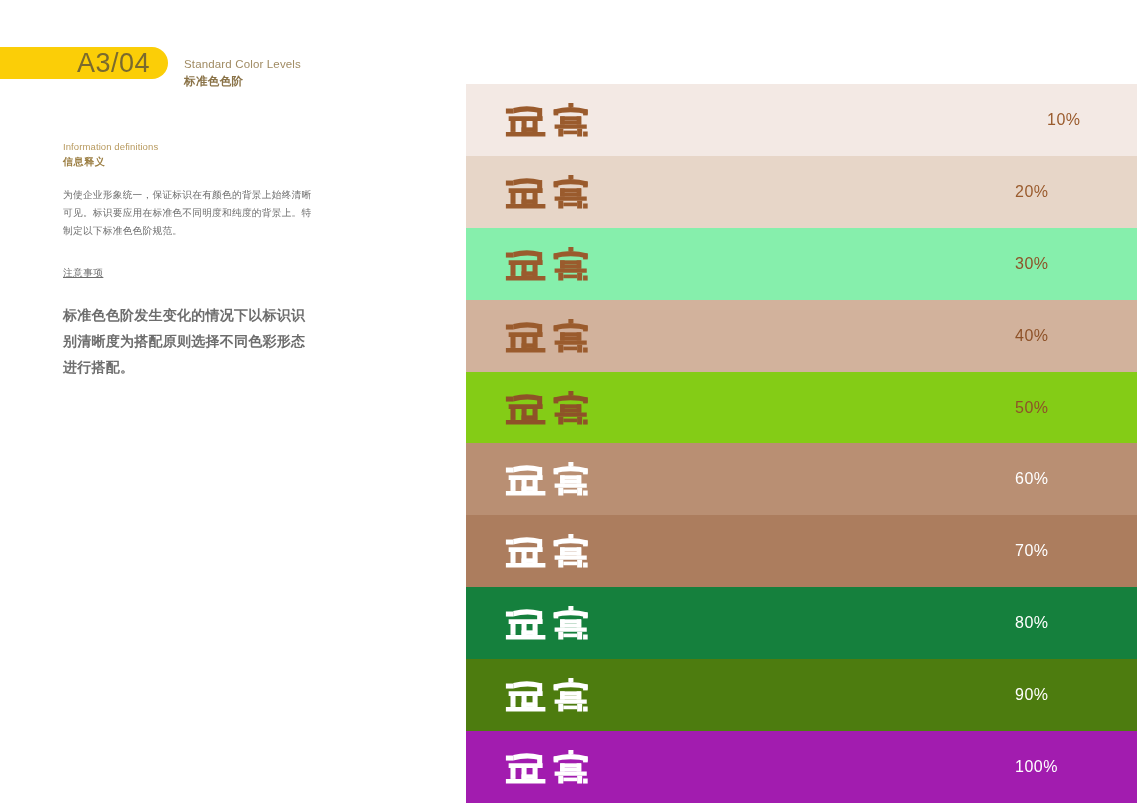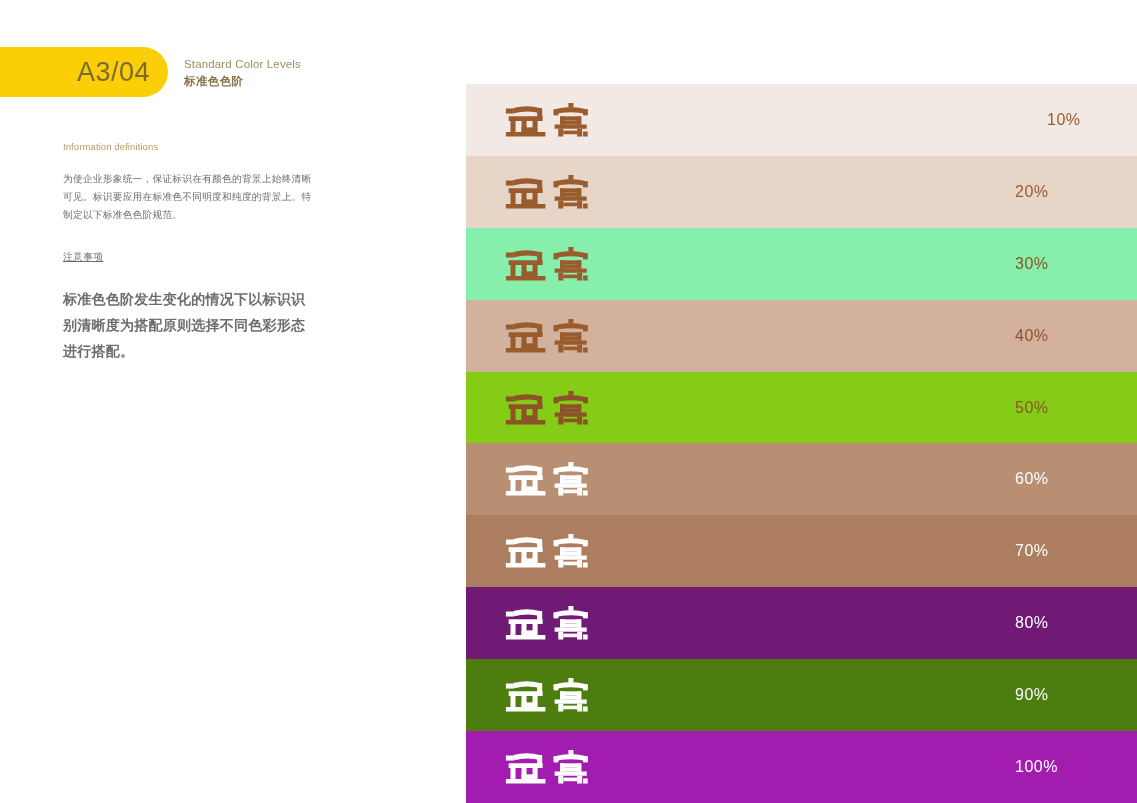--- a/index.html
+++ b/index.html
@@ -28,21 +28,21 @@
     position: absolute;
     left: 0;
     top: 47px;
     height: 50px;
     display: flex;
     align-items: flex-start;
   }
 
   .page-badge {
     width: 168px;
-    height: 50px;
+    height: 32px;
     background: #FBCE07;
     border-top-right-radius: 25px;
     border-bottom-right-radius: 25px;
     display: flex;
     align-items: center;
     justify-content: flex-end;
     box-sizing: border-box;
     padding-right: 18px;
   }
 
@@ -175,20 +175,21 @@
       <span class="page-badge-label">A3/04</span>
     </div>
     <div class="header-titles">
       <div class="title-en">Standard Color Levels</div>
       <div class="title-cn">标准色色阶</div>
     </div>
   </div>
 
   <div class="info-block">
     <div class="info-head-en">Information definitions</div>
+    <div class="info-head-cn">信息释义</div>
     <div class="info-body">为使企业形象统一，保证标识在有颜色的背景上始终清晰可见。标识要应用在标准色不同明度和纯度的背景上。特制定以下标准色色阶规范。</div>
     <div class="info-subhead">注意事项</div>
     <div class="info-body2">标准色色阶发生变化的情况下以标识识别清晰度为搭配原则选择不同色彩形态进行搭配。</div>
   </div>
 
 </div>
 
 <div class="swatch-panel">
     <div class="swatch-row" style="background: rgb(243, 233, 228);">
       <div class="logo-wrap">
@@ -400,21 +401,21 @@
             <path d="M110,47 h70 v9 h-70 z"></path>
             <path d="M118,56 h11 v17 h-11 z"></path>
             <path d="M129,60 h30 v8 h-30 z"></path>
             <path d="M159,56 h11 v17 h-11 z"></path>
             <path d="M172,62 h10 v11 h-10 z"></path>
           </g>
         </svg>
       </div>
       <div class="pct-label" style="color: rgb(255, 255, 255);">70%</div>
     </div>
-    <div class="swatch-row" style="background: #701a75;">
+    <div class="swatch-row" style="background: #15803d;">
       <div class="logo-wrap">
         <svg class="logo-svg" viewBox="0 0 200 74">
           <g fill="#FFFFFF">
             <path d="M4,12 h16 v11 h-16 z"></path>
             <path d="M20,11 q30,-8 58,0 v11 q-28,-7 -58,1 z"></path>
             <path d="M72,11 h11 v20 h-11 z"></path>
             <path d="M10,29 h74 v10 h-74 z"></path>
             <path d="M14,39 h11 v24 h-11 z"></path>
             <path d="M38,39 h11 v24 h-11 z"></path>
             <path d="M38,53 h34 v10 h-34 z"></path>

